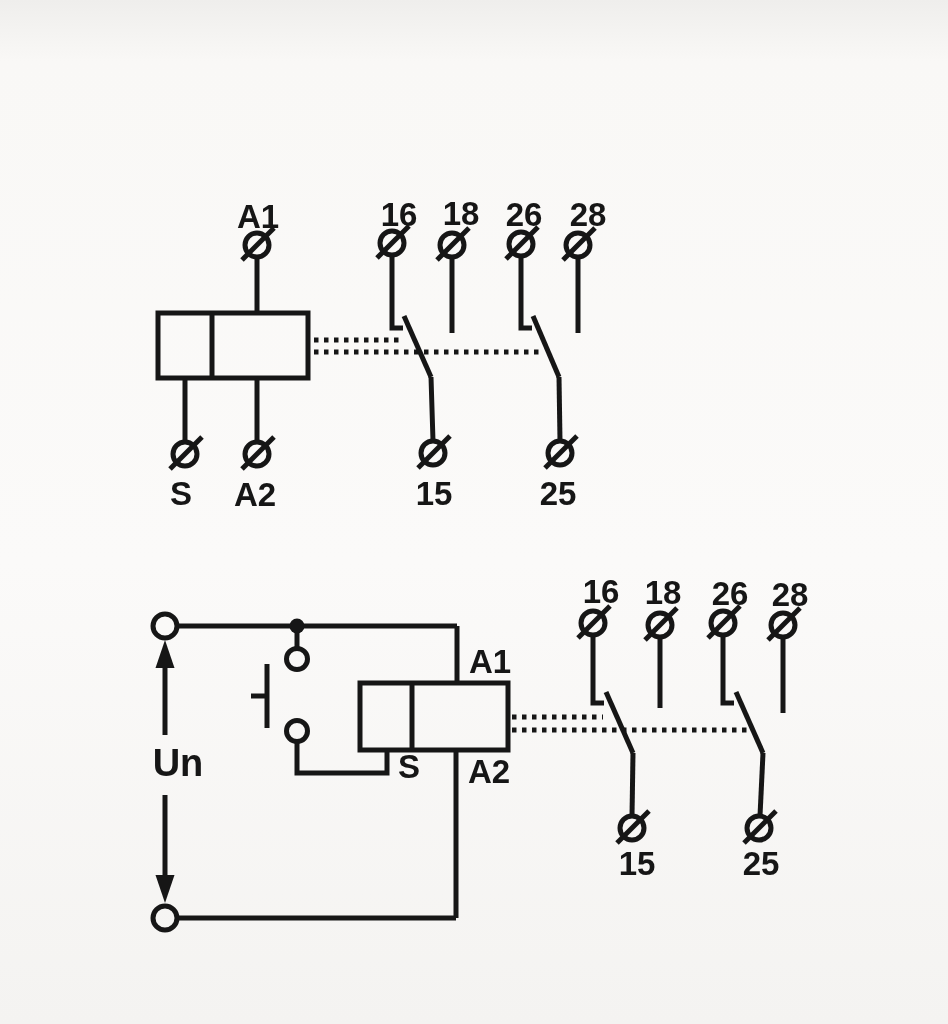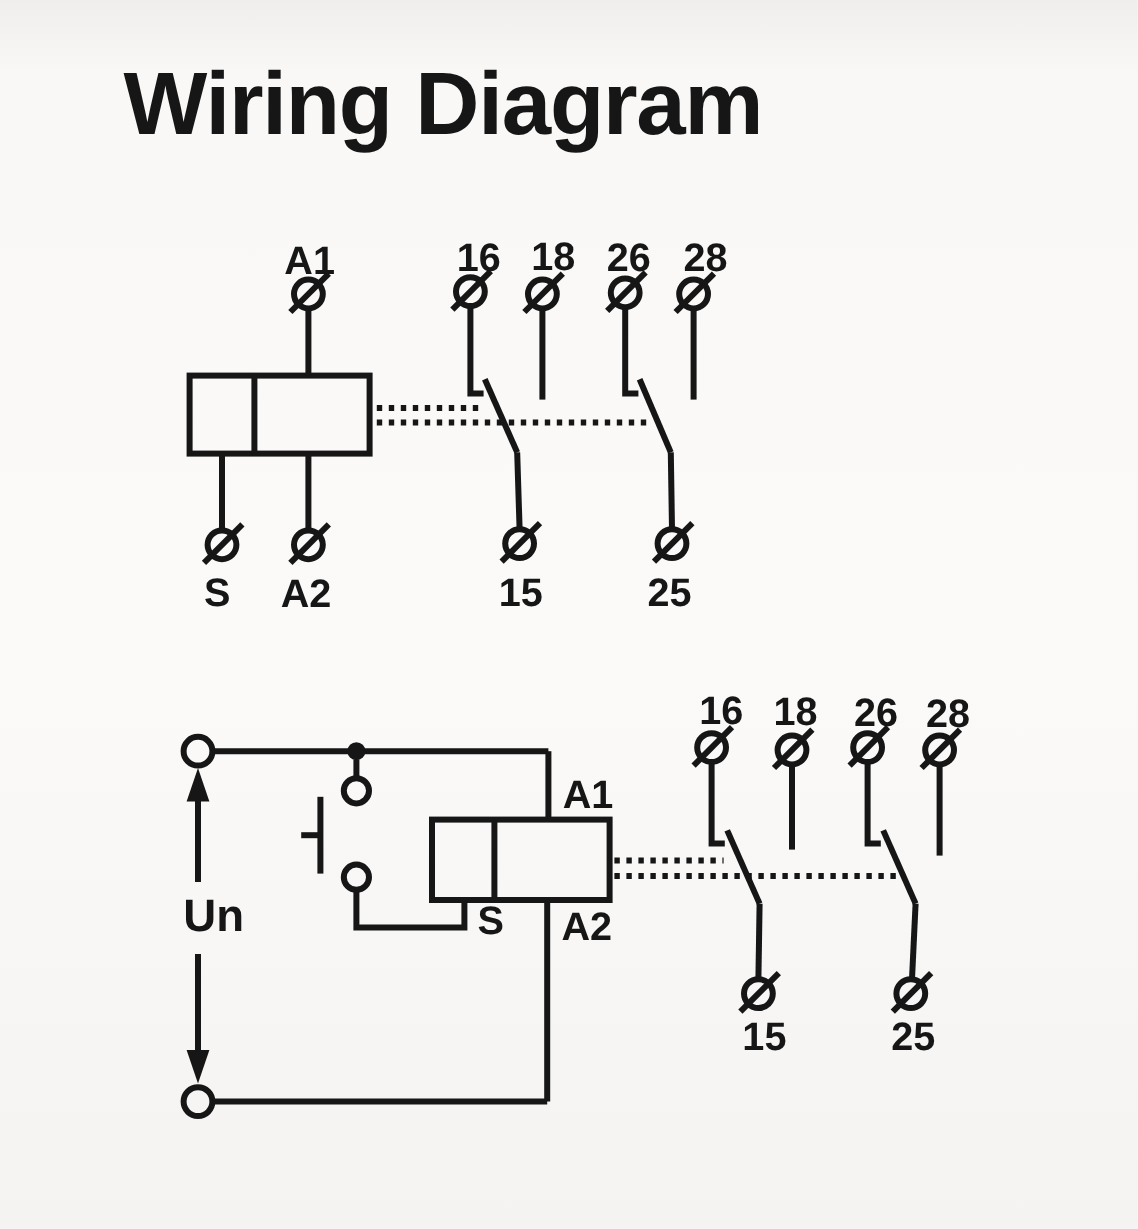--- a/index.html
+++ b/index.html
@@ -26,21 +26,20 @@
   .st{stroke:var(--ink);stroke-width:5;fill:none;stroke-linecap:butt;}
   .fill{fill:var(--ink);stroke:none;}
   .dots{stroke:var(--ink);stroke-width:5;fill:none;stroke-dasharray:4.5 5.5;stroke-linecap:butt;}
   .lbl{font-family:"Liberation Sans",sans-serif;font-size:33px;font-weight:700;fill:var(--ink);text-anchor:middle;}
   .lbl-un{font-size:38px;}
 </style>
 </head>
 <body>
 
 <div class="page">
-  <h1 class="title">Wiring Diagram</h1>
 
   <svg class="diagram" width="948" height="1024" viewBox="0 0 948 1024">
     <defs>
       <g id="term">
         <circle cx="0" cy="0" r="12" class="st" stroke-width="4.5"></circle>
         <line x1="-15" y1="15" x2="17" y2="-17" class="st" stroke-width="4.5"></line>
       </g>
     </defs>
 
     <g>

